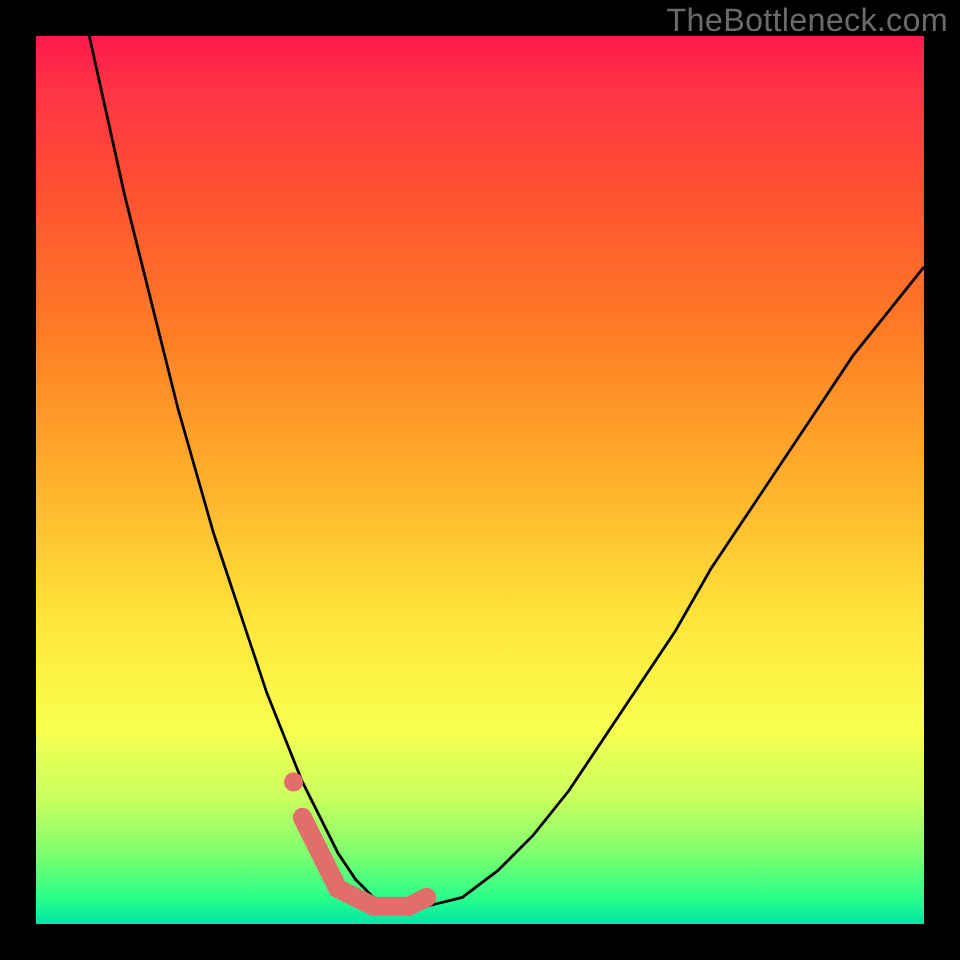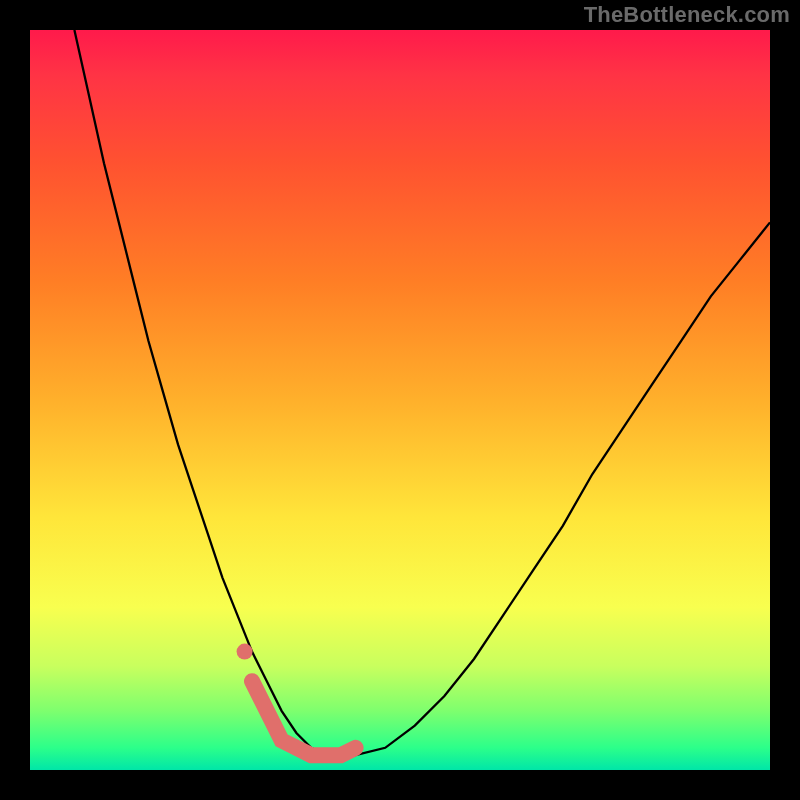--- a/index.html
+++ b/index.html
@@ -36,22 +36,22 @@
       #7eff6e 92%,
       #2cff8a 97%,
       #00e6a8 100%
     );
   }
   .watermark {
     position: absolute;
     top: 2px;
     right: 10px;
     color: #6a6a6a;
-    font-size: 22px;
-    font-weight: 700;
+    font-size: 27px;
+    font-weight: 400;
     letter-spacing: 0.2px;
   }
   svg.curve {
     position: absolute;
     left: 0; top: 0;
     width: 740px; height: 740px;
     overflow: visible;
   }
   .main-path {
     fill: none;

